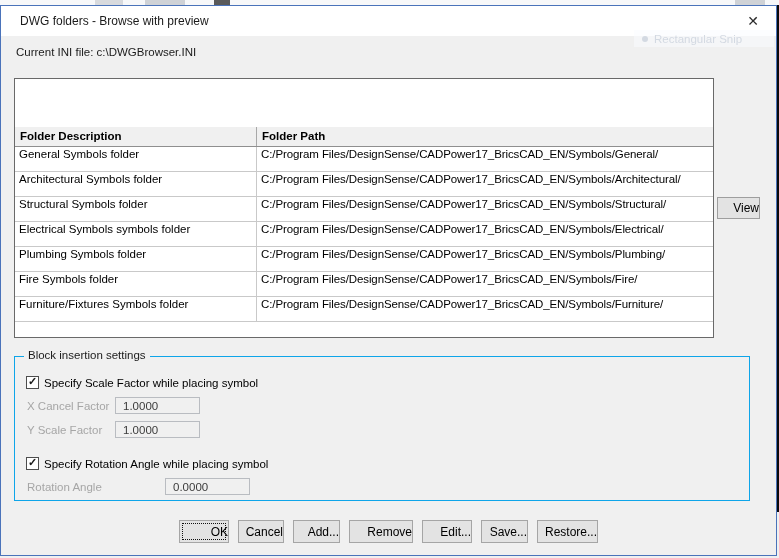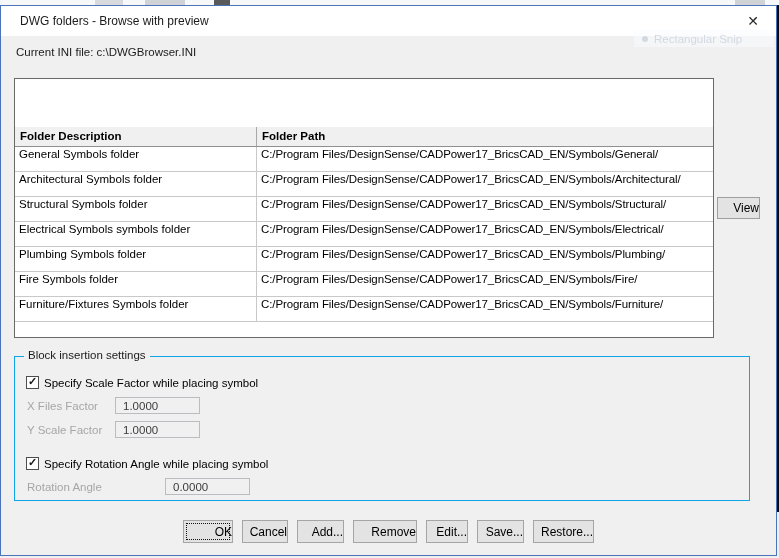--- a/index.html
+++ b/index.html
@@ -56,21 +56,21 @@
                  border:1px solid #b9bcc1; font-family:"Liberation Sans", sans-serif;
                  font-size:11.5px; color:#3c3c3c; padding:0 0 0 7px; }
 
   .button-row { position:absolute; left:0; top:514px; width:100%; display:flex;
                 justify-content:center; gap:9px; }
   .button-row .btn { height:23px; border-color:#a5a5a5; }
   .btn-ok      { width:50px; border:1px solid #7a7a7a; outline:1px dotted #111; outline-offset:-4px; }
   .btn-cancel  { width:46px; }
   .btn-add     { width:47px; }
   .btn-remove  { width:64px; }
-  .btn-edit    { width:42px; }
+  .btn-edit    { width:50px; }
   .btn-save    { width:47px; }
   .btn-restore { width:61px; }
 </style>
 </head>
 <body>
 
 <div class="desktop-sliver">
   <span class="mark" style="left:95px;width:28px;"></span>
   <span class="mark" style="left:145px;width:40px;background:#cfd2d6;"></span>
   <span class="mark" style="left:214px;width:16px;background:#5a5a5a;"></span>
@@ -134,21 +134,21 @@
   <div class="groupbox">
     <span class="group-legend">Block insertion settings</span>
 
     <div class="check-row" style="left:11px; top:19px;">
       <span class="checkbox">
         <span class="checkmark">✓</span>
       </span>
       <span class="check-label">Specify Scale Factor while placing symbol</span>
     </div>
 
-    <span class="field-label" style="left:12px; top:43px;">X Files Factor</span>
+    <span class="field-label" style="left:12px; top:43px;">X Cancel Factor</span>
     <input class="field-input" style="left: 100px; top: 40px;" value="1.0000">
 
     <span class="field-label" style="left:12px; top:67px;">Y Scale Factor</span>
     <input class="field-input" style="left: 100px; top: 64px;" value="1.0000">
 
     <div class="check-row" style="left:11px; top:100px;">
       <span class="checkbox">
         <span class="checkmark">✓</span>
       </span>
       <span class="check-label">Specify Rotation Angle while placing symbol</span>

